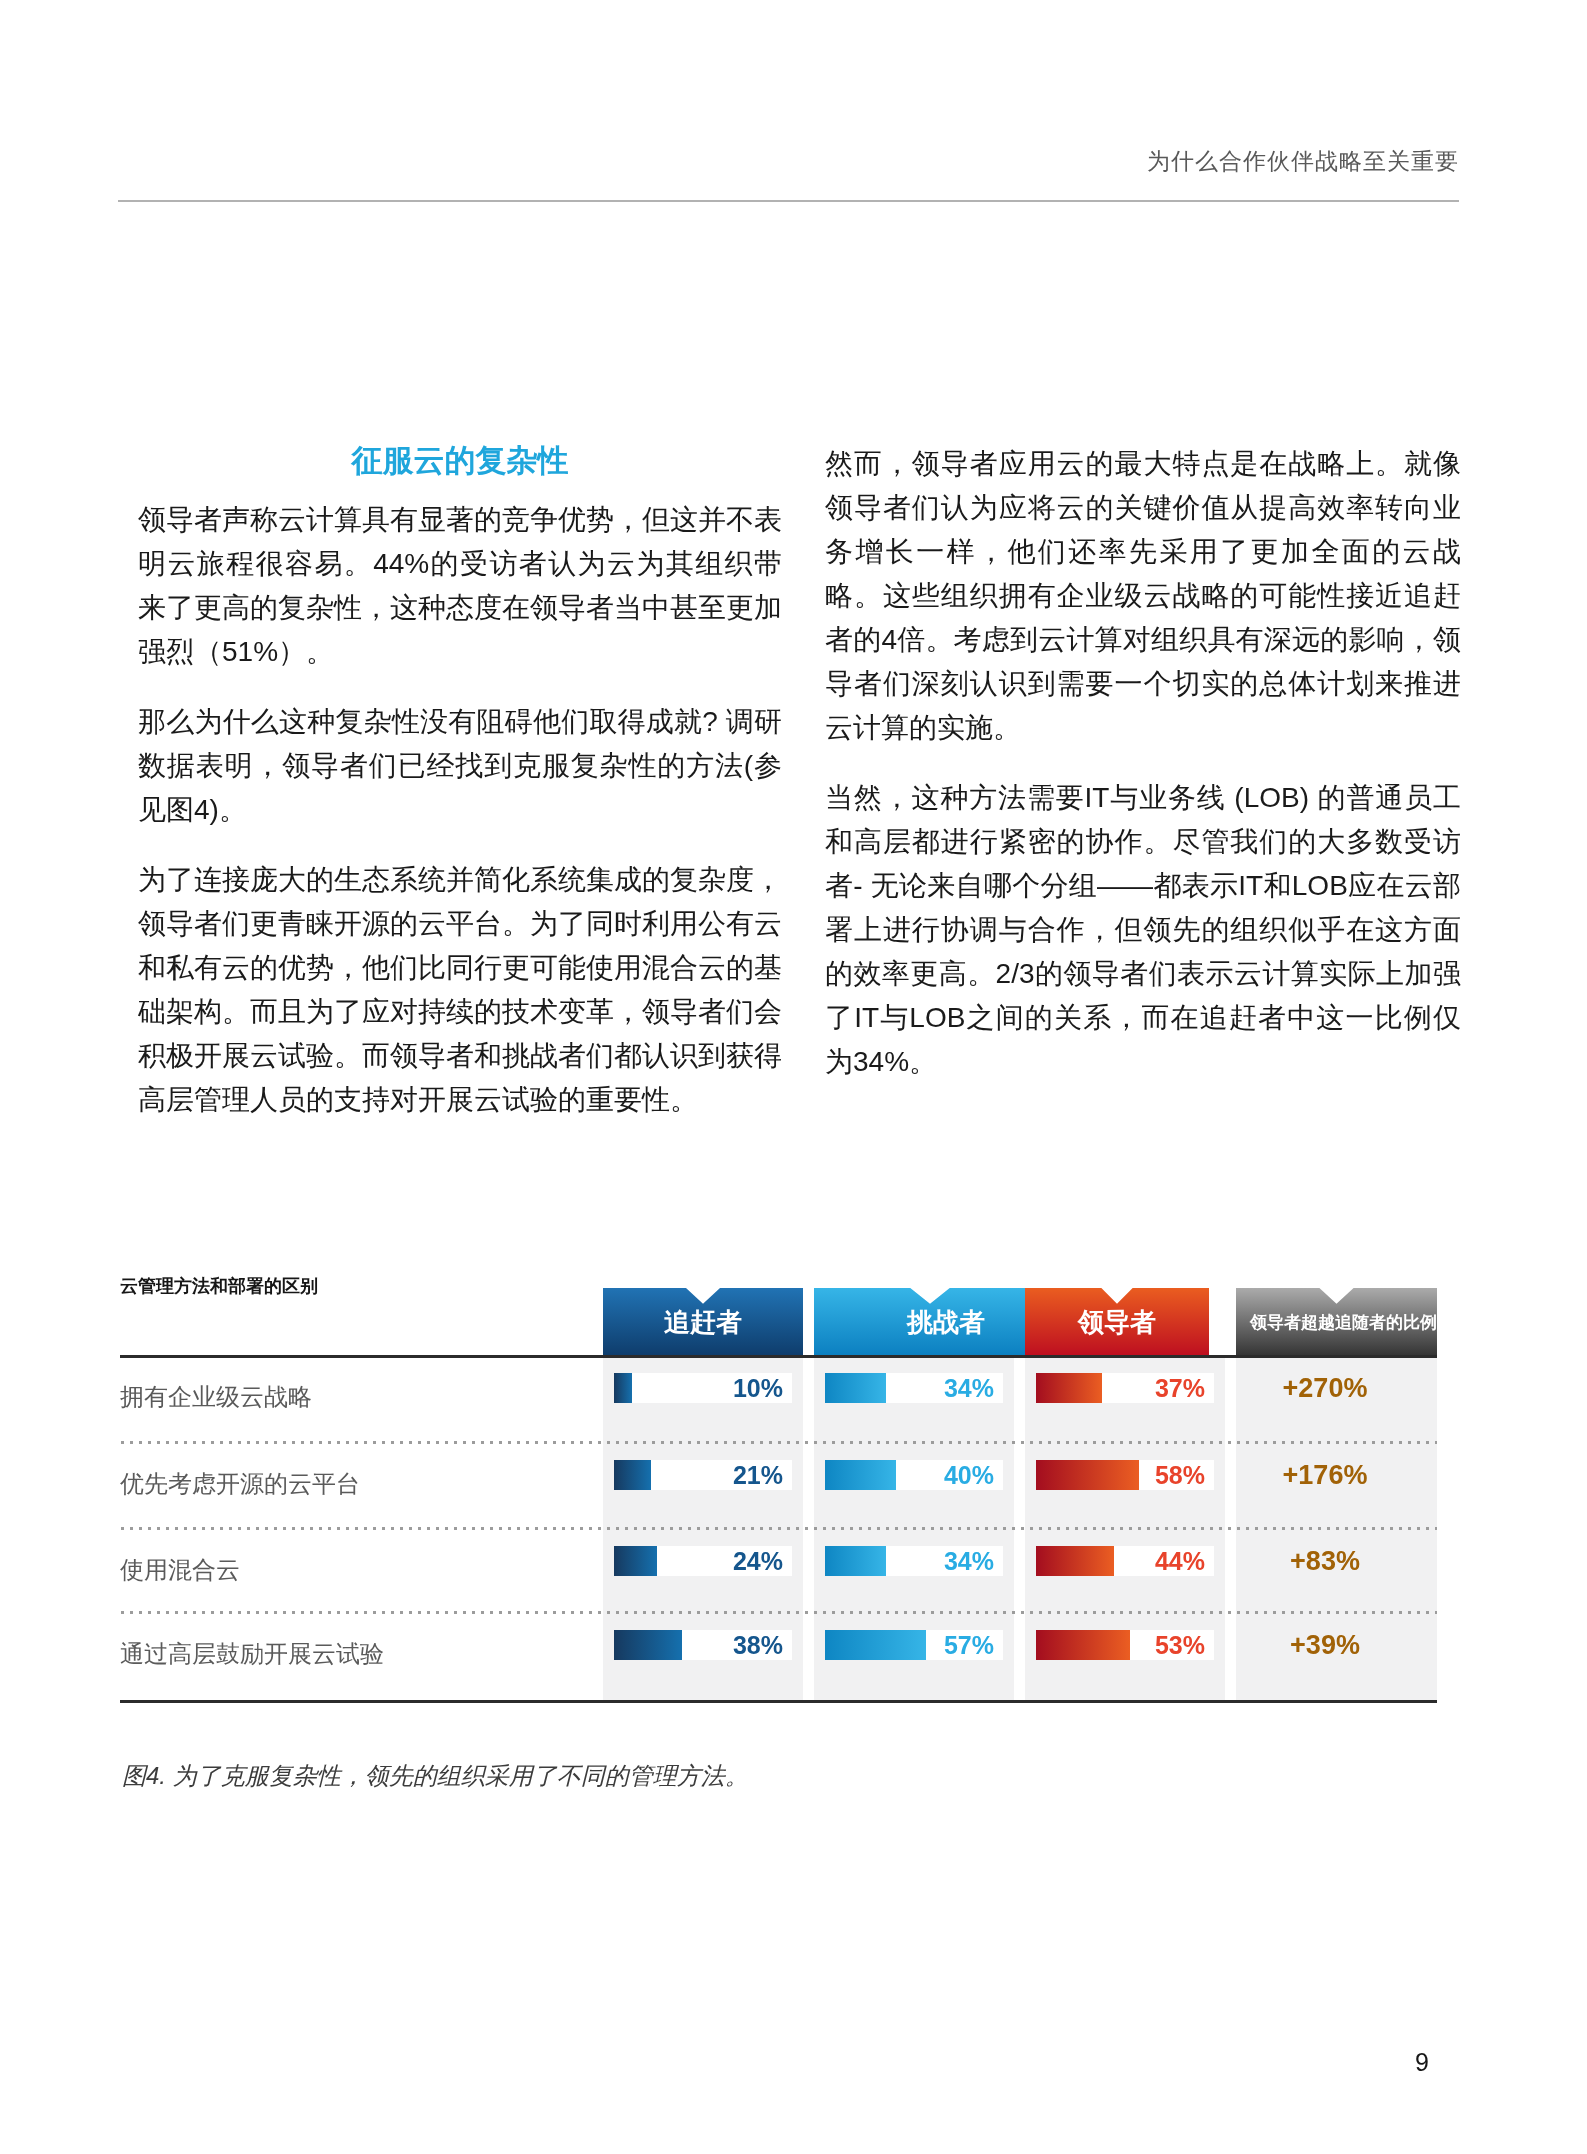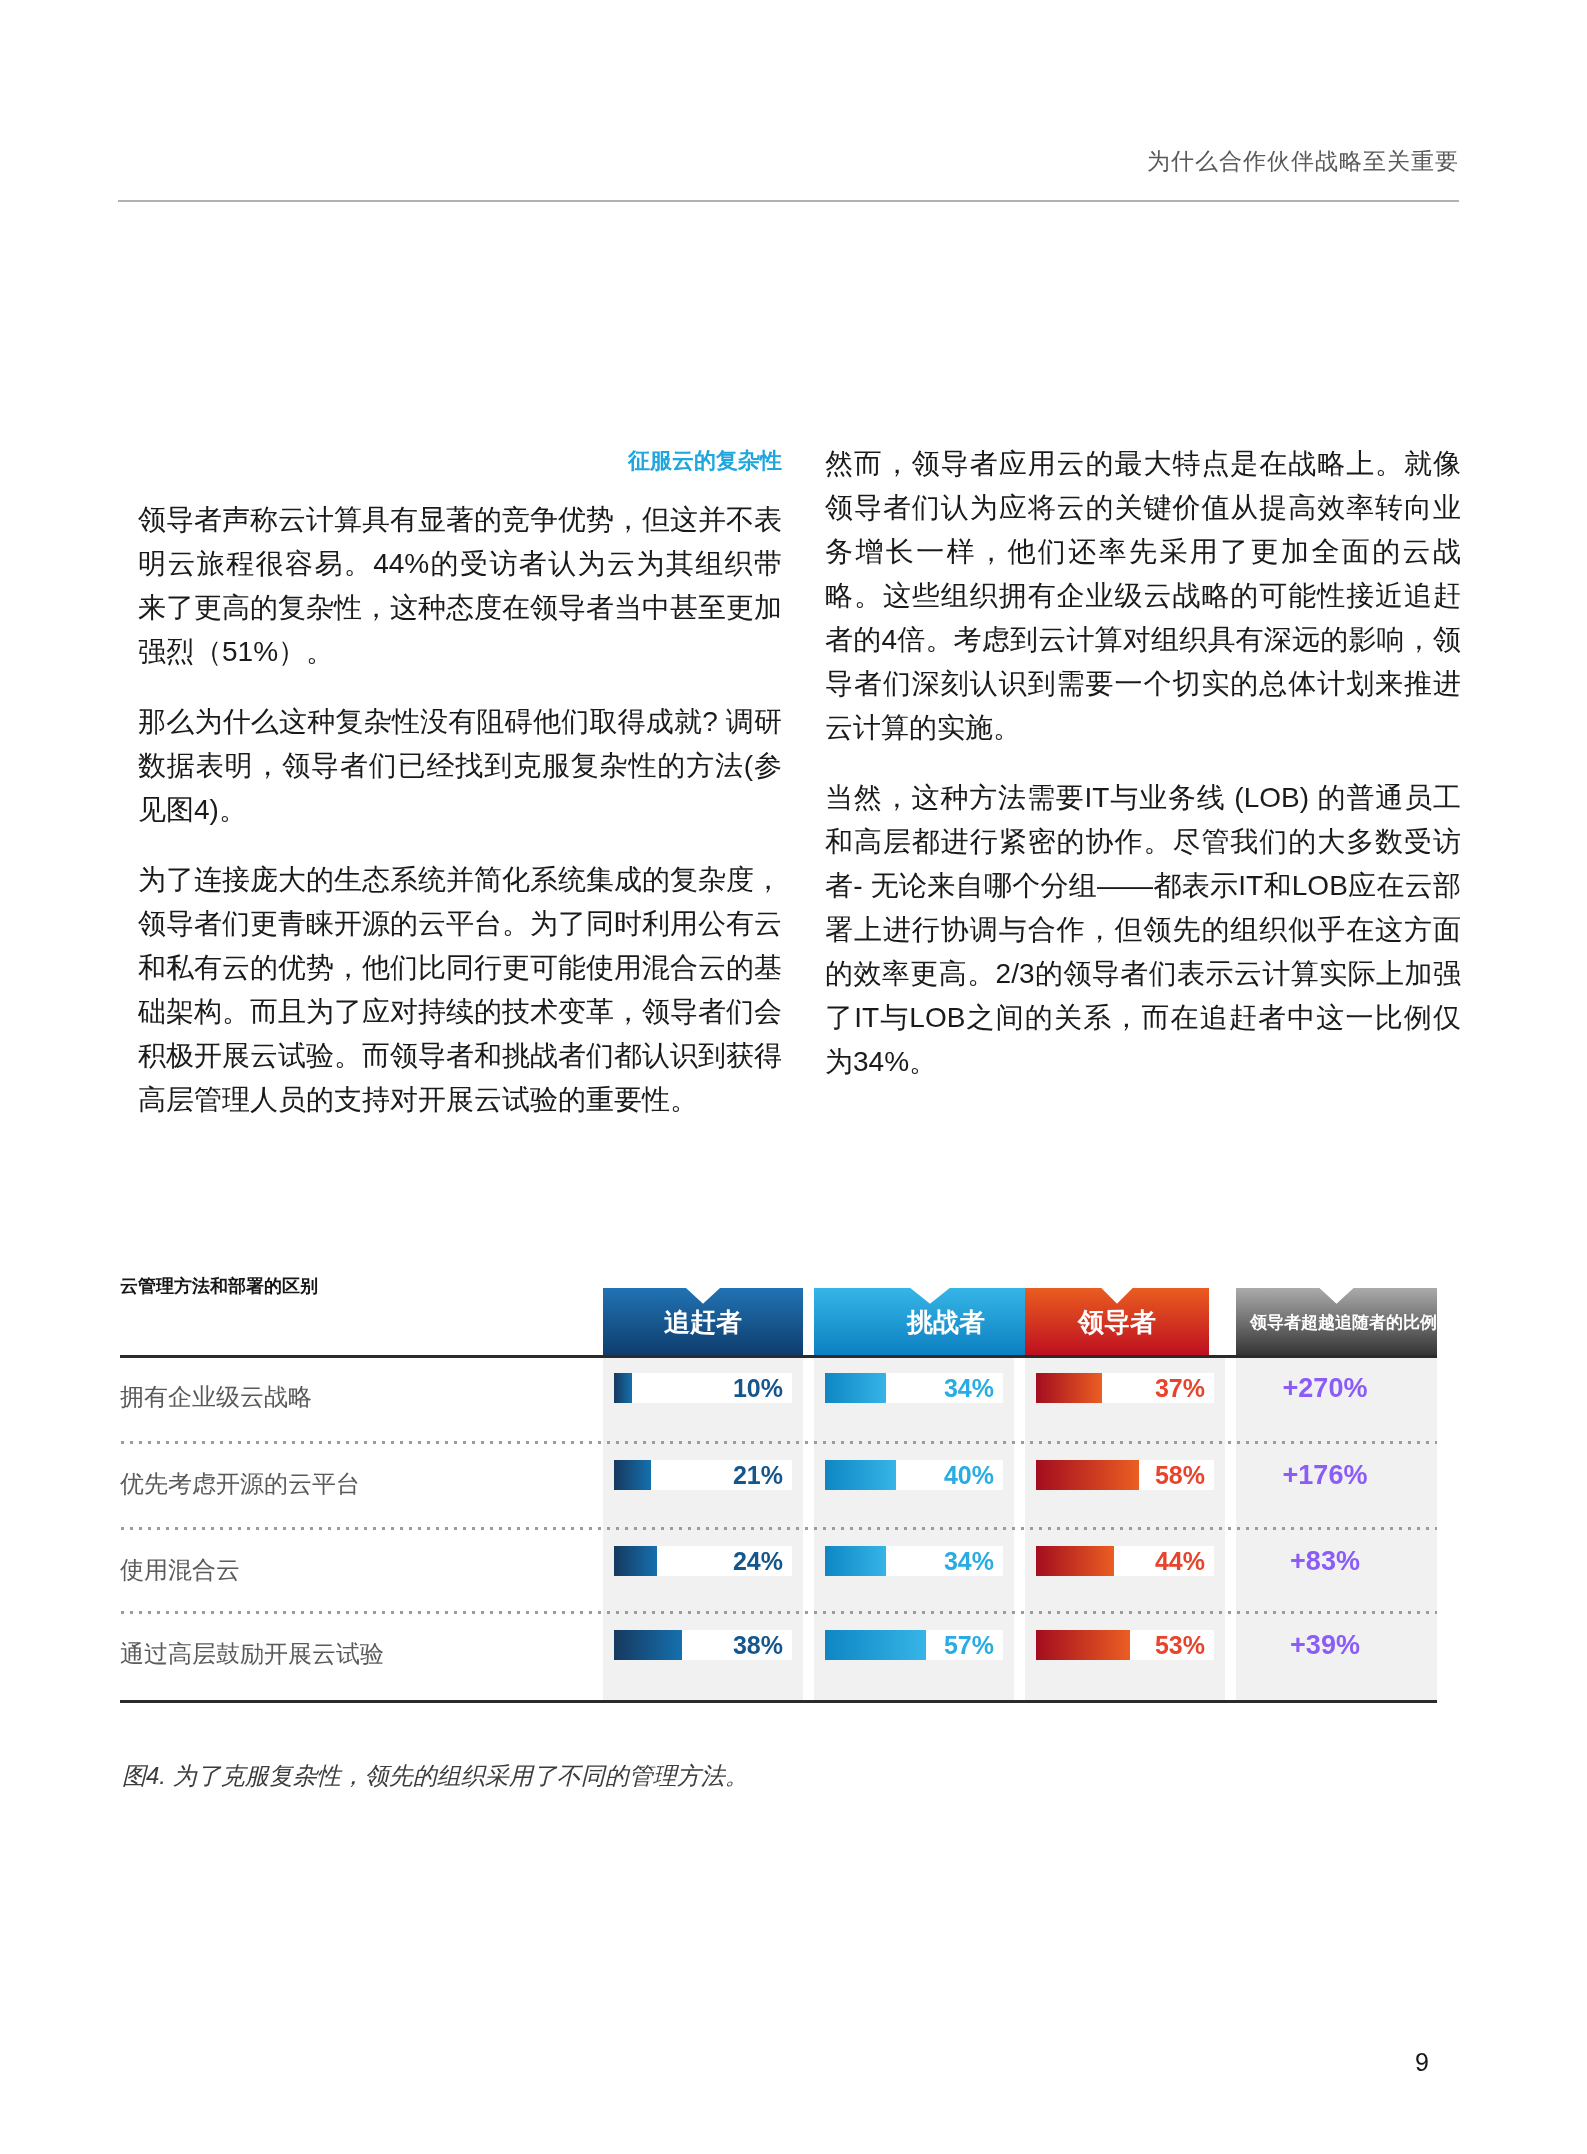--- a/index.html
+++ b/index.html
@@ -8,21 +8,21 @@
     margin:0 auto;font-family:"Liberation Sans",sans-serif;overflow:hidden;
   }
   
   .running-head{position:absolute;top:146px;right:128px;font-size:23px;color:#595959;letter-spacing:1px;}
   .header-rule{position:absolute;top:200px;left:118px;width:1341px;height:2px;background:#b2b2b2;}
 
   
   .col{position:absolute;top:442px;text-align:justify;color:#1a1a1a;font-size:28px;line-height:44px;}
   .col-left{left:138px;width:644px;}
   .col-right{left:825px;width:636px;}
-  .col h2{margin:0 0 18px 0;font-size:22px;line-height:38px;font-weight:bold;color:#1fa6dc;text-align:right;}
+  .col h2{margin:0 0 18px 0;font-size:31px;line-height:38px;font-weight:bold;color:#1fa6dc;text-align:center;}
   .col p{margin:0 0 26px 0;}
 
   
   .fig-title{position:absolute;left:120px;top:1256px;font-size:18px;font-weight:bold;color:#161616;}
   .tab{
     position:absolute;top:1288px;height:68px;display:flex;align-items:center;justify-content:center;
     color:#fff;font-weight:bold;
     clip-path:polygon(0 0,41.5% 0,50% 23%,58.5% 0,100% 0,100% 100%,0 100%);
   }
   .tab-chaser{left:603px;width:200px;font-size:26px;background:linear-gradient(180deg,#2173b4 0%,#0e3c6b 100%);}
@@ -45,21 +45,21 @@
   .track{position:absolute;top:0;width:178px;height:30px;background:#ffffff;}
   .t1{left:614px;} .t2{left:825px;} .t3{left:1036px;}
   .bar{position:absolute;left:0;top:0;height:30px;}
   .bar-chaser{background:linear-gradient(90deg,#16395f 0%,#1570ae 100%);}
   .bar-challenger{background:linear-gradient(90deg,#0e86c3 0%,#36b5e7 100%);}
   .bar-leader{background:linear-gradient(90deg,#a30d1f 0%,#eb5e22 100%);}
   .val{position:absolute;right:9px;top:0;line-height:30px;font-weight:bold;font-size:25px;}
   .val-chaser{color:#15568d;}
   .val-challenger{color:#29ace3;}
   .val-leader{color:#e8432b;}
-  .delta-val{position:absolute;left:1236px;width:178px;top:0;text-align:center;line-height:30px;font-weight:bold;font-size:27px;color:#8b5cf6;}
+  .delta-val{position:absolute;left:1236px;width:178px;top:0;text-align:center;line-height:30px;font-weight:bold;font-size:27px;color:#a16207;}
 
   .dotline{
     position:absolute;left:120px;width:1317px;height:5px;
     background-image:radial-gradient(circle at 2.5px 2.5px,#9c9c9c 1.6px,transparent 1.9px);
     background-size:9px 5px;background-repeat:repeat-x;
   }
   .fig-caption{position:absolute;left:122px;top:1736px;font-size:24px;font-style:italic;color:#3c3c3c;}
 
   .page-number{position:absolute;left:1415px;top:2048px;font-size:25px;color:#161616;}
 </style>

